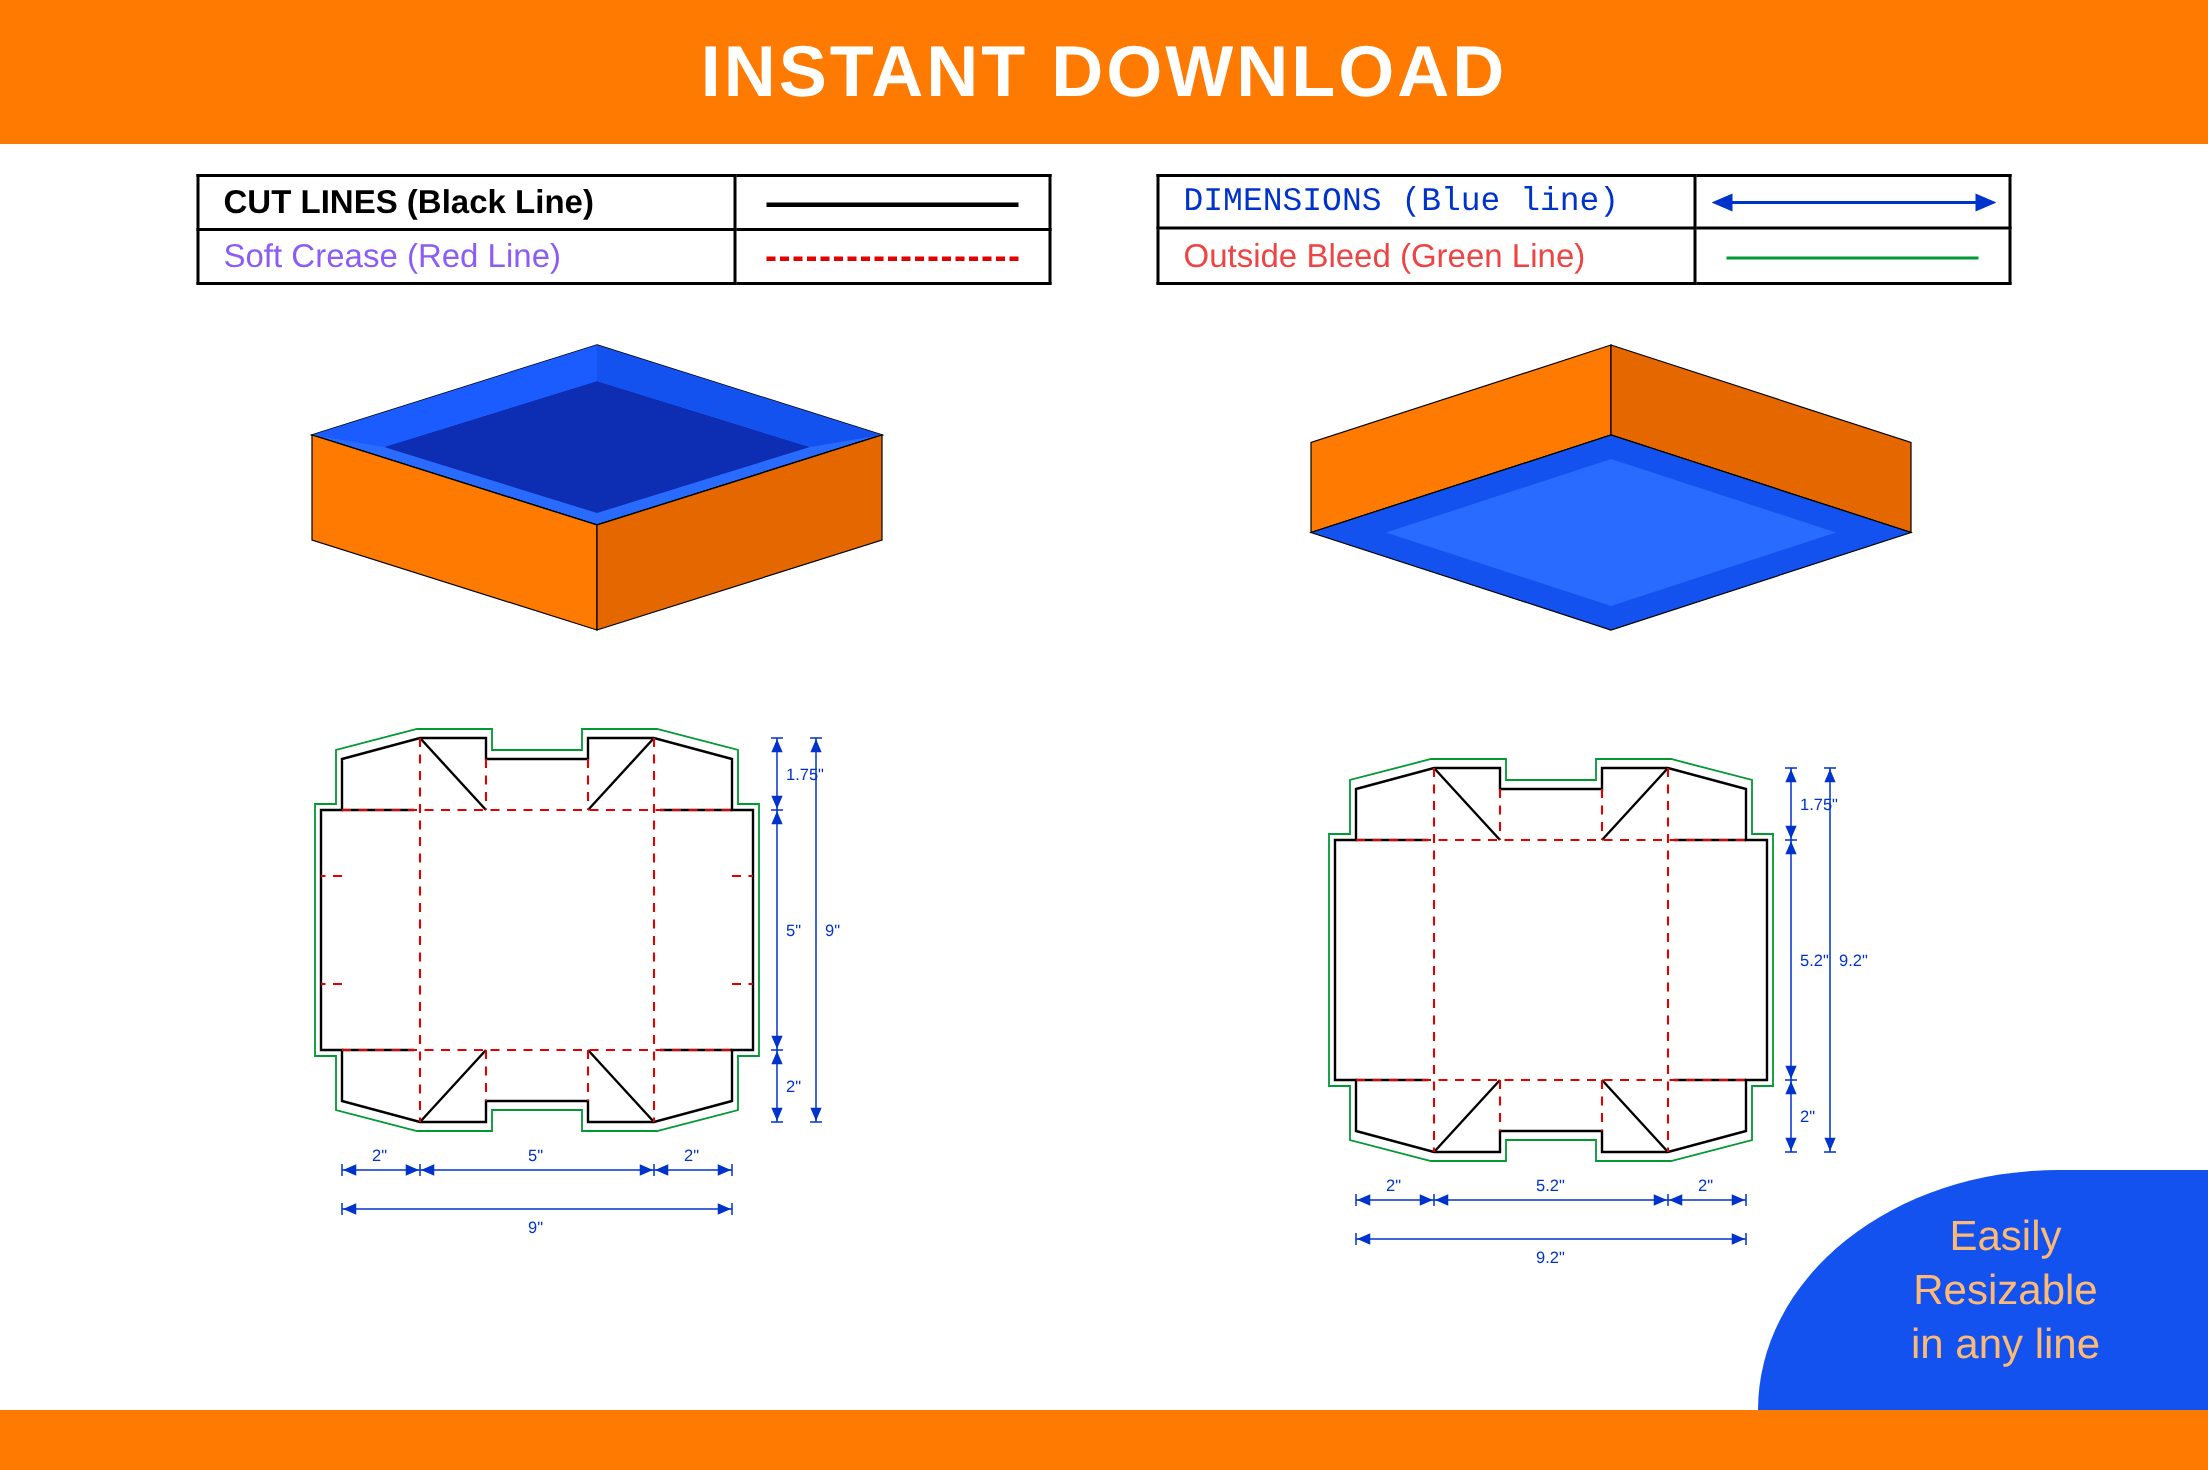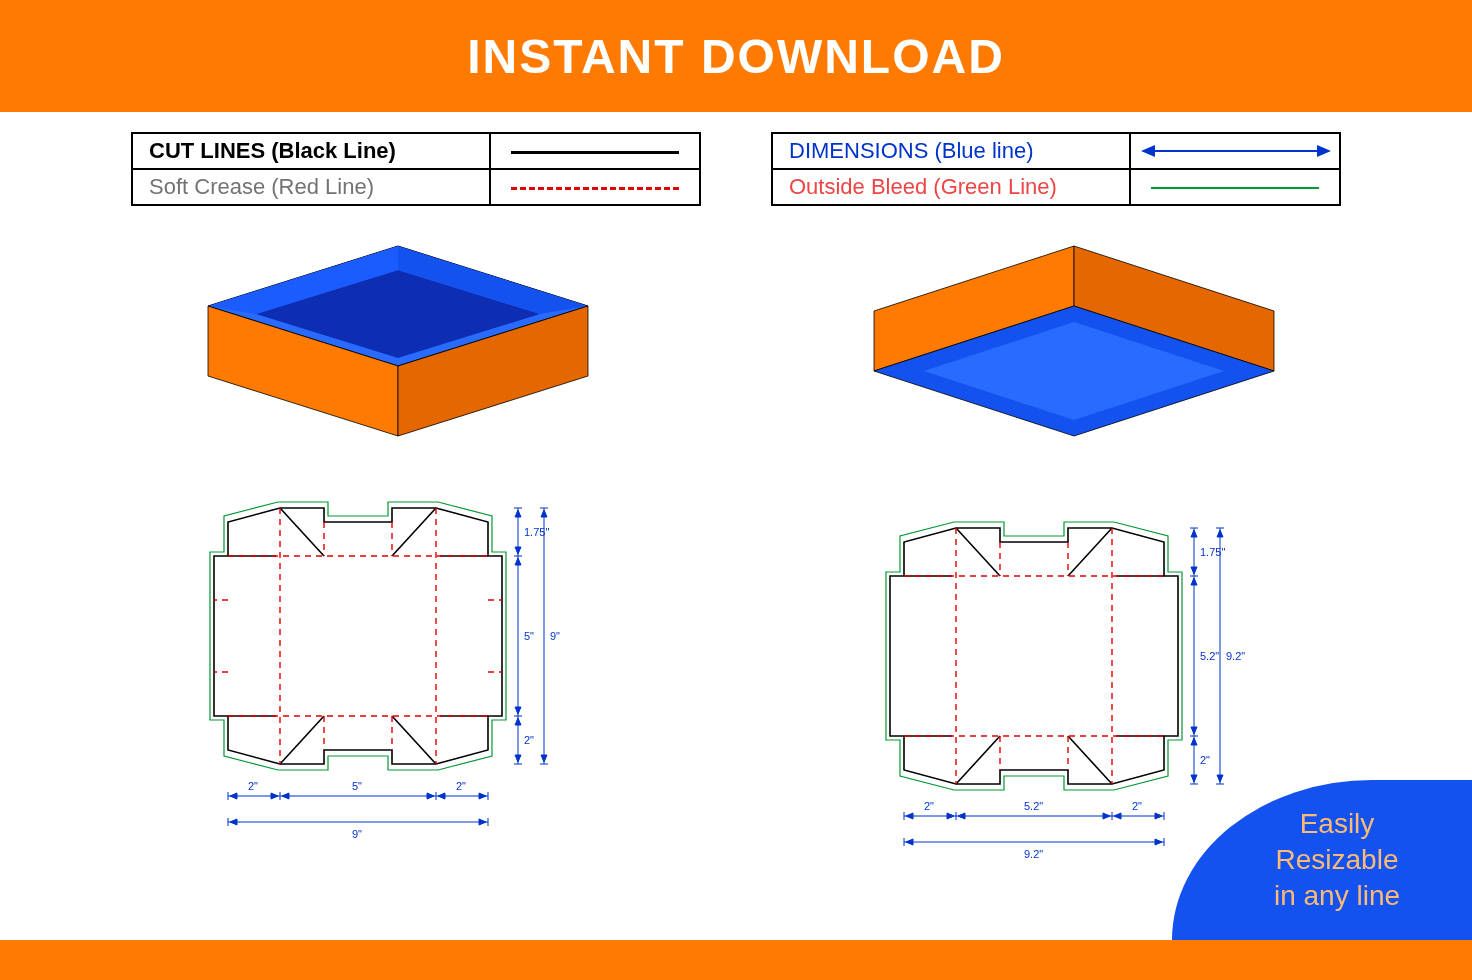--- a/index.html
+++ b/index.html
@@ -6,21 +6,21 @@
   body {
     width: 1472px;
     height: 980px;
     font-family: Arial, Helvetica, sans-serif;
     background: #fff;
     position: relative;
     overflow: hidden;
   }
   .header-banner {
     width: 100%;
-    height: 112px;
+    height: 96px;
     background: #ff7a00;
     display: flex;
     align-items: center;
     justify-content: center;
     color: #fff;
     font-size: 48px;
     font-weight: 600;
     letter-spacing: 2px;
   }
   .legend-area {
@@ -62,22 +62,22 @@
     position: relative;
   }
   .dim-sample svg { position: absolute; left: 10px; right: 10px; top: 4px; }
   .bleed-sample::after {
     content: "";
     position: absolute;
     left: 20px; right: 20px; top: 50%;
     border-top: 2px solid #009933;
   }
   .txt-black { color: #000; font-weight:600; }
-  .txt-red { color: #737373; }
-  .txt-blue { color: #0033cc; font-weight: 500;}
+  .txt-red { color: #8b5cf6; }
+  .txt-blue { color: #0033cc; font-weight: 500; font-family: Liberation Mono, monospace;}
   .txt-green { color: #ef4444; }
 
   .content {
     display: flex;
     justify-content: space-around;
     padding: 30px 60px 0 60px;
   }
   .column {
     width: 560px;
     display: flex;

